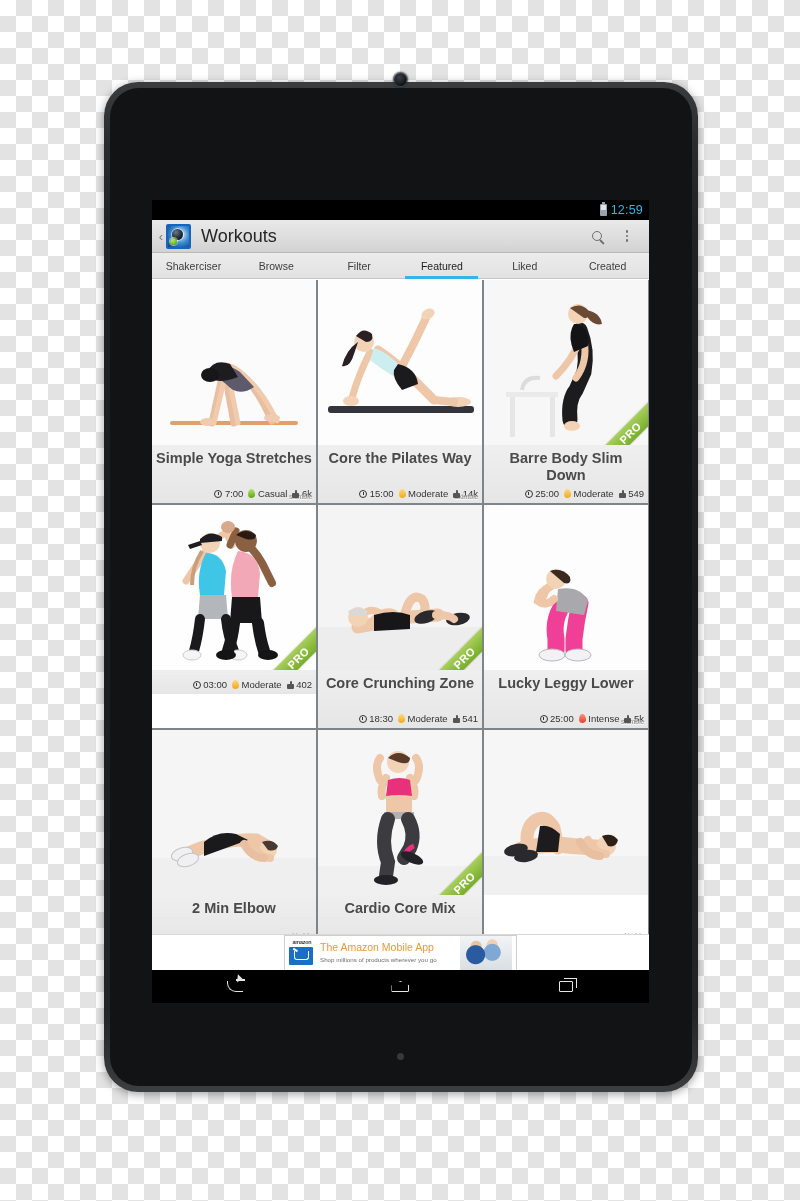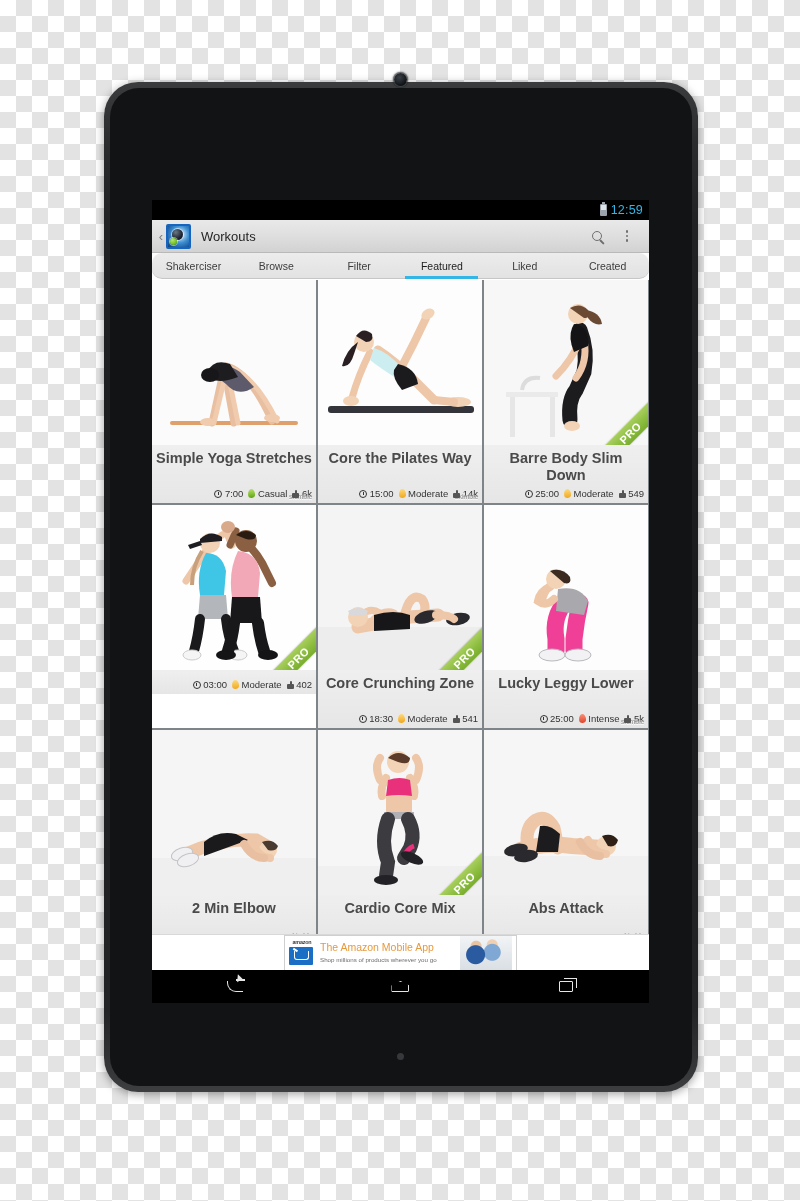--- a/index.html
+++ b/index.html
@@ -151,21 +151,21 @@
     content:'';
     position:absolute;
     left: 2px; bottom: 2px;
     width: 7px; height: 7px;
     border-radius: 50%;
     background: radial-gradient(circle at 35% 30%, #b6e86a 0%, #6fbc1e 65%, #3d7a0d 100%);
     box-shadow: 0 0 0 1px rgba(255,255,255,.5);
   }
   .app-title {
     margin-left: 10px;
-    font-size: 13px;
+    font-size: 18px;
     color: #252525;
     flex: 1;
   }
   .ab-action {
     width: 30px; height: 30px;
     display:flex; align-items:center; justify-content:center;
     flex: none;
   }
   .search-glyph {
     width: 10px; height: 10px;
@@ -187,21 +187,20 @@
     display:block; width: 2.6px; height: 2.6px;
     border-radius: 50%; background: #6f6f6f;
   }
 
   
   .tab-bar {
     height: 26px;
     background: linear-gradient(180deg,#ececec 0%, #e2e2e2 100%);
     display: flex;
     border-bottom: 1px solid #c6c6c6;
-    border-radius: 10px;
   }
   .tab {
     flex: 1;
     display:flex; align-items:center; justify-content:center;
     font-size: 10.5px;
     color: #3c3c3c;
     position: relative;
   }
   .tab.active { color: #1d1d1d; }
   .tab.active::after {
@@ -809,24 +808,20 @@
             <path d="M56 96 Q66 94 76 104 L74 122 L52 122 Z" fill="#1c1c1f"></path>
             <circle cx="122" cy="116" r="10" fill="#f3d3b6"></circle>
             <path d="M118 106 Q128 102 134 110 Q132 118 124 116 Z" fill="#2e2017"></path>
             <path d="M104 110 Q112 124 122 124" stroke="#eec6a8" stroke-width="8" stroke-linecap="round" fill="none"></path>
             <path d="M96 112 Q104 126 116 126" stroke="#e8bfa0" stroke-width="8" stroke-linecap="round" fill="none"></path>
             <ellipse cx="32" cy="120" rx="12" ry="6" fill="#2a2a2e" transform="rotate(-12 32 120)"></ellipse>
             <ellipse cx="42" cy="126" rx="12" ry="6" fill="#2a2a2e" transform="rotate(-8 42 126)"></ellipse>
           </svg>
         </div>
         <div class="watermark">skimble</div>
-        <div class="meta">
-          <div class="title">Abs Attack</div>
-          <div class="stats"></div>
-        </div>
       </div>
     </div>
 
   </div>
 
   <div class="ad-banner">
     <div class="ad-inner">
       <div class="amz-logo">
         <div class="amz-word">amazon</div>
         <div class="amz-cart"></div>

